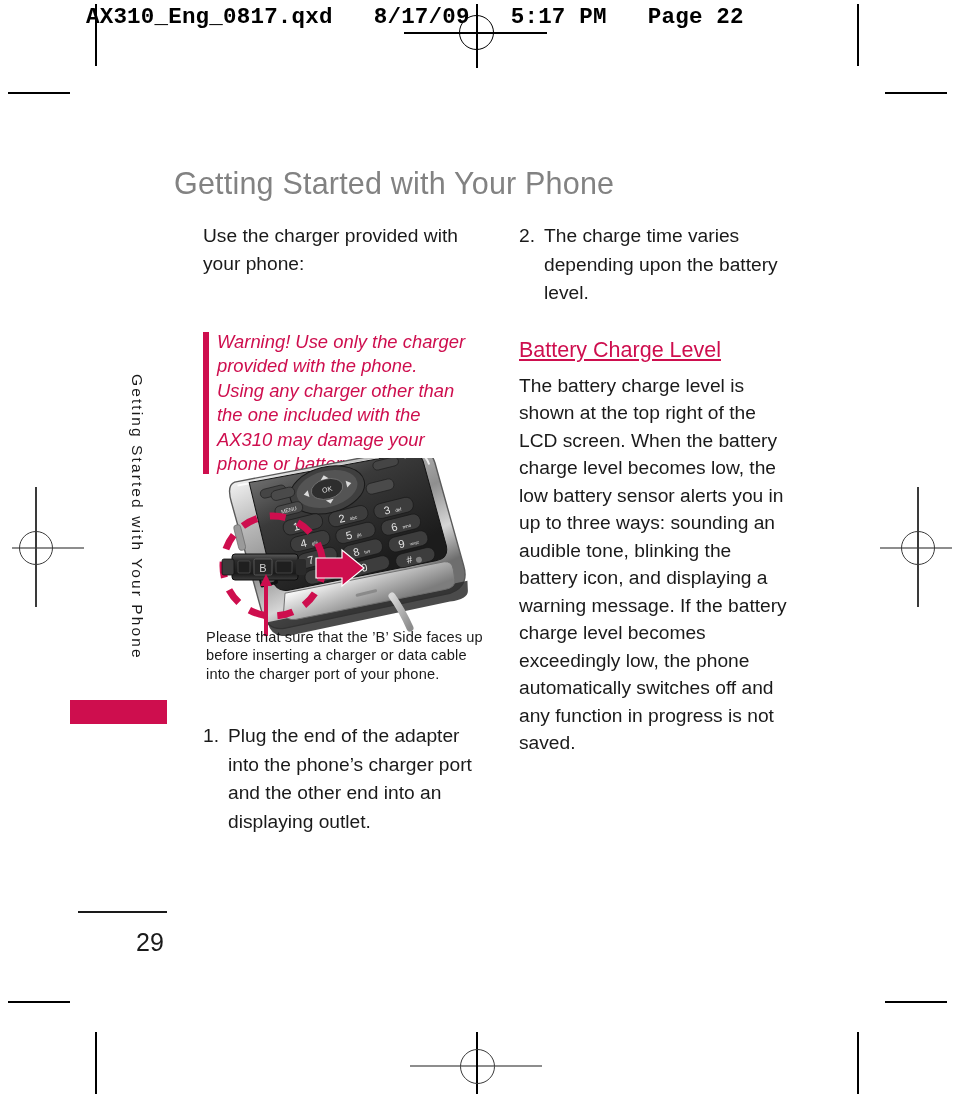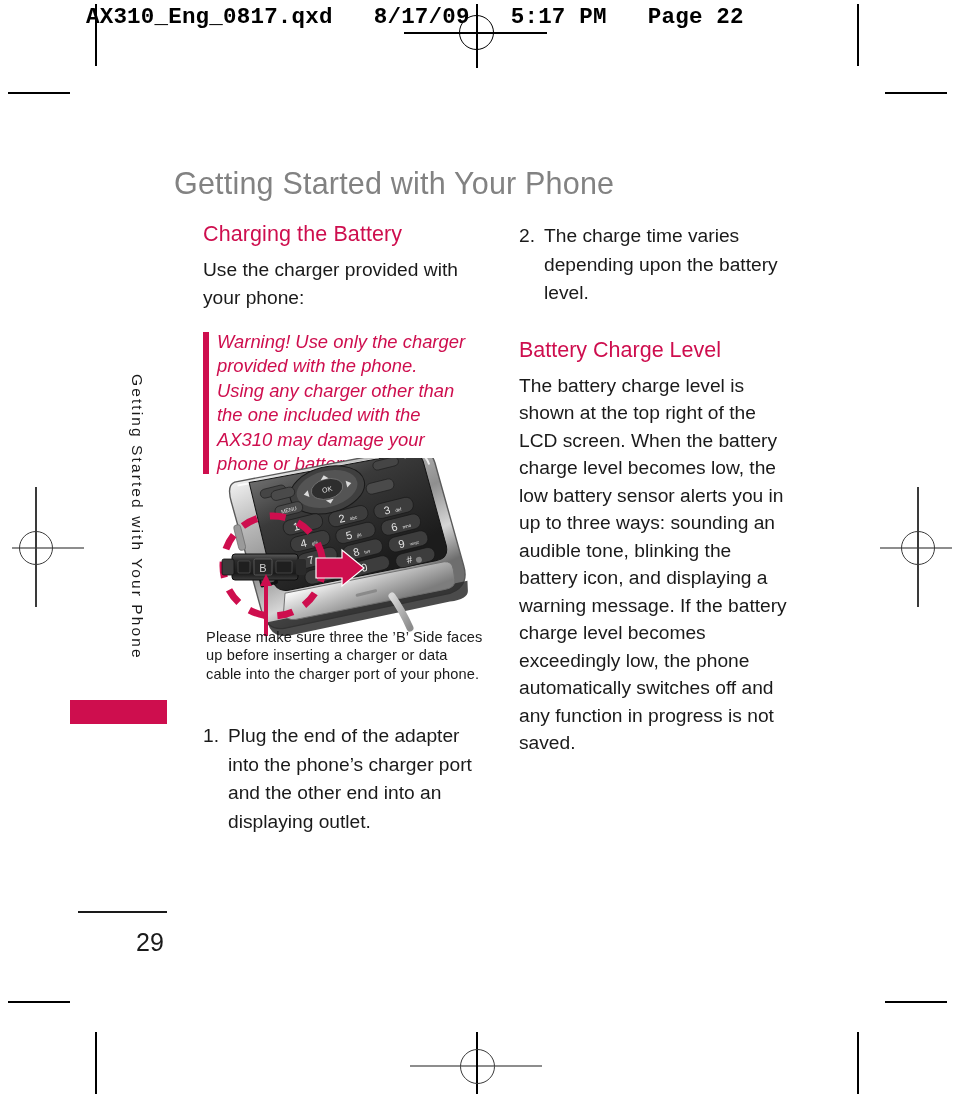--- a/index.html
+++ b/index.html
@@ -77,21 +77,21 @@
   .col-left  { left: 203px; top: 222px; }
   .col-right { left: 519px; top: 222px; }
 
   .sec-head {
     color: #CE0E4E;
     font-size: 21.5px;
     font-weight: normal;
     margin: 0 0 9px 0;
     letter-spacing: 0.1px;
   }
-  .sec-head.tight-l { letter-spacing: 0px; }
+  .sec-head.tight-l { letter-spacing: 0px; text-decoration: underline; }
 
   .body-text {
     font-size: 19.2px;
     line-height: 27.5px;
     color: #1a1a1a;
     margin: 0;
   }
 
   
   .num-item {
@@ -256,21 +256,20 @@
 
   <div class="slug">AX310_Eng_0817.qxd   8/17/09   5:17 PM   Page 22</div>
 
   <h1 class="chapter-title">Getting Started with Your Phone</h1>
 
   <div class="vert-head">Getting Started with Your Phone</div>
 
   <div class="thumb-tab"></div>
 
   <div class="col col-left">
-    <h2 class="sec-head">Charging the Battery</h2>
     <p class="body-text">Use the charger provided with your phone:</p>
   </div>
 
   <div class="warning">
     <p>Warning! Use only the charger provided with the phone. Using any charger other than the one included with the AX310 may damage your phone or battery.</p>
   </div>
 
   <div class="illus">
     <svg width="290" height="178" viewBox="0 0 290 178" xmlns="http://www.w3.org/2000/svg">
       <defs>
@@ -414,21 +413,21 @@
       </g>
 
       <g>
         <line x1="70" y1="178" x2="70" y2="124" stroke="#CE0E4E" stroke-width="4"></line>
         <path d="M70 116 L76 128 L64 128 Z" fill="#CE0E4E"></path>
       </g>
     </svg>
   </div>
 
   <div class="notice">
-    <p class="notice-body">Please make sure three the ’B’ Side faces up before inserting a charger or data cable into the charger port of your phone.</p>
+    <p class="notice-body">Please that sure that the ’B’ Side faces up before inserting a charger or data cable into the charger port of your phone.</p>
   </div>
 
   <div class="step-1">
     <p class="num-item">
       <span class="num">1.</span>
       <span>Plug the end of the adapter into the phone’s charger port and the other end into an displaying outlet.</span>
     </p>
   </div>
 
   <div class="col col-right">

